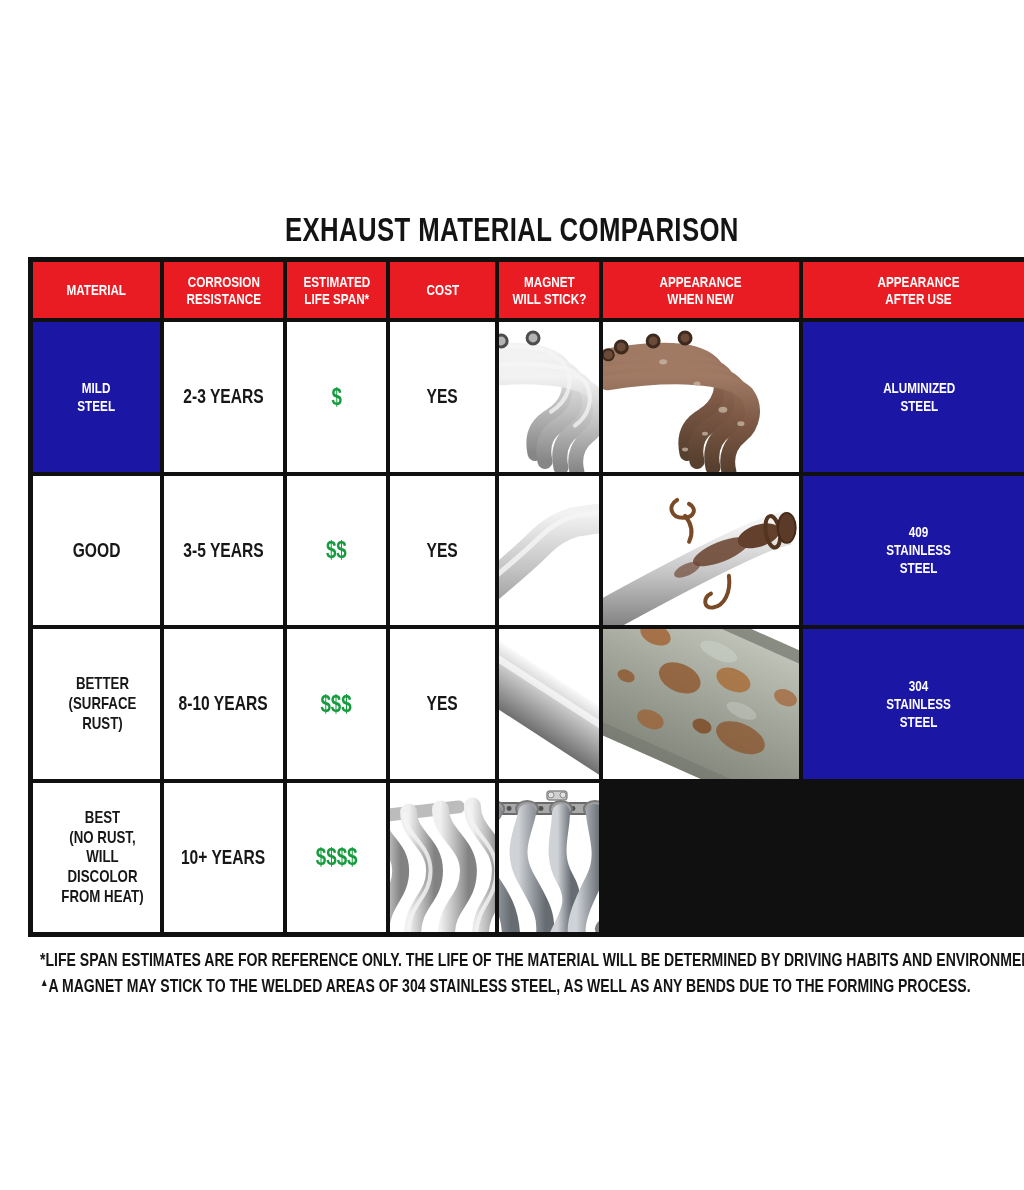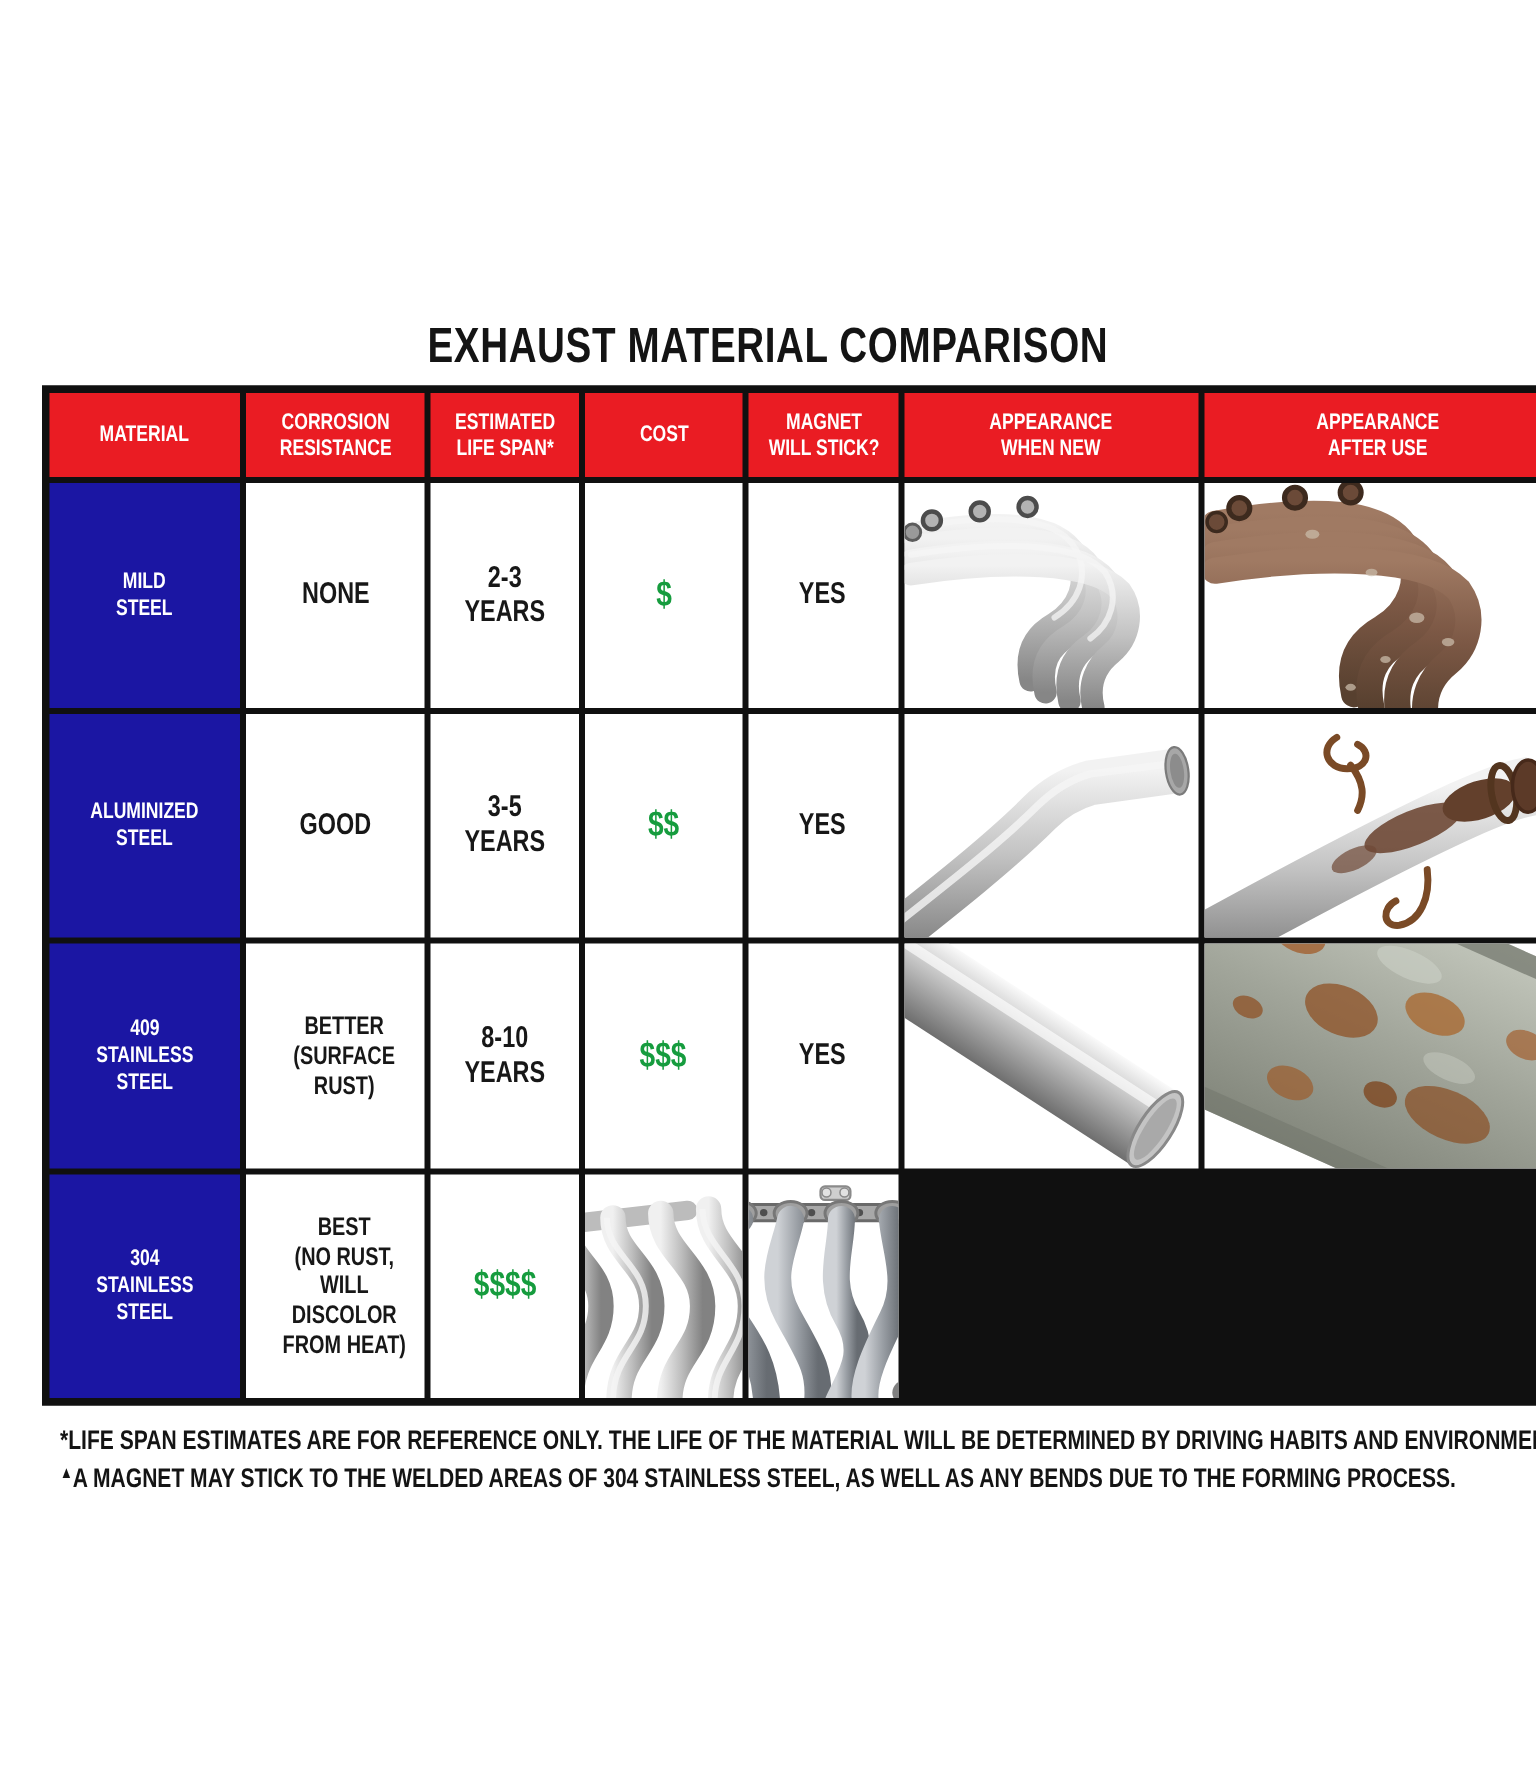--- a/index.html
+++ b/index.html
@@ -166,23 +166,20 @@
 WHEN NEW</span>
     </div>
   <div class="cell th">
       <span class="cond">APPEARANCE
 AFTER USE</span>
     </div>
 
   <div class="cell mat">
       <span class="cond">MILD
 STEEL</span>
-    </div>
-  <div class="cell data">
-      <span class="cond">NONE</span>
     </div>
   <div class="cell data">
       <span class="cond">2-3 YEARS</span>
     </div>
   <div class="cell cost">
       <span class="cond">$</span>
     </div>
   <div class="cell data">
       <span class="cond"><span>YES</span><sup class="tri"></sup></span>
     </div>
@@ -330,20 +327,23 @@
       <span class="cond">304
 STAINLESS
 STEEL</span>
     </div>
   <div class="cell data small">
       <span class="cond">BEST
 (NO RUST,
 WILL DISCOLOR
 FROM HEAT)</span>
     </div>
+  <div class="cell data">
+      <span class="cond">10+ YEARS</span>
+    </div>
   <div class="cell cost">
       <span class="cond">$$$$</span>
     </div>
   <div class="cell photo" aria-label="New 304 stainless steel headers">
     <svg viewBox="0 0 200 150" preserveAspectRatio="xMidYMid slice">
       <path d="M12,36 L116,24" fill="none" stroke="#bcbcbc" stroke-width="13" stroke-linecap="round"></path>
       <g fill="none" stroke="url(#gSteelH)" stroke-width="17" stroke-linecap="round">
         <path d="M34,32 C34,58 58,62 58,88 C58,114 38,118 38,152"></path>
         <path d="M66,29 C66,54 92,60 92,88 C92,116 70,120 70,152"></path>
         <path d="M98,26 C98,52 126,60 126,88 C126,118 104,122 104,152"></path>

